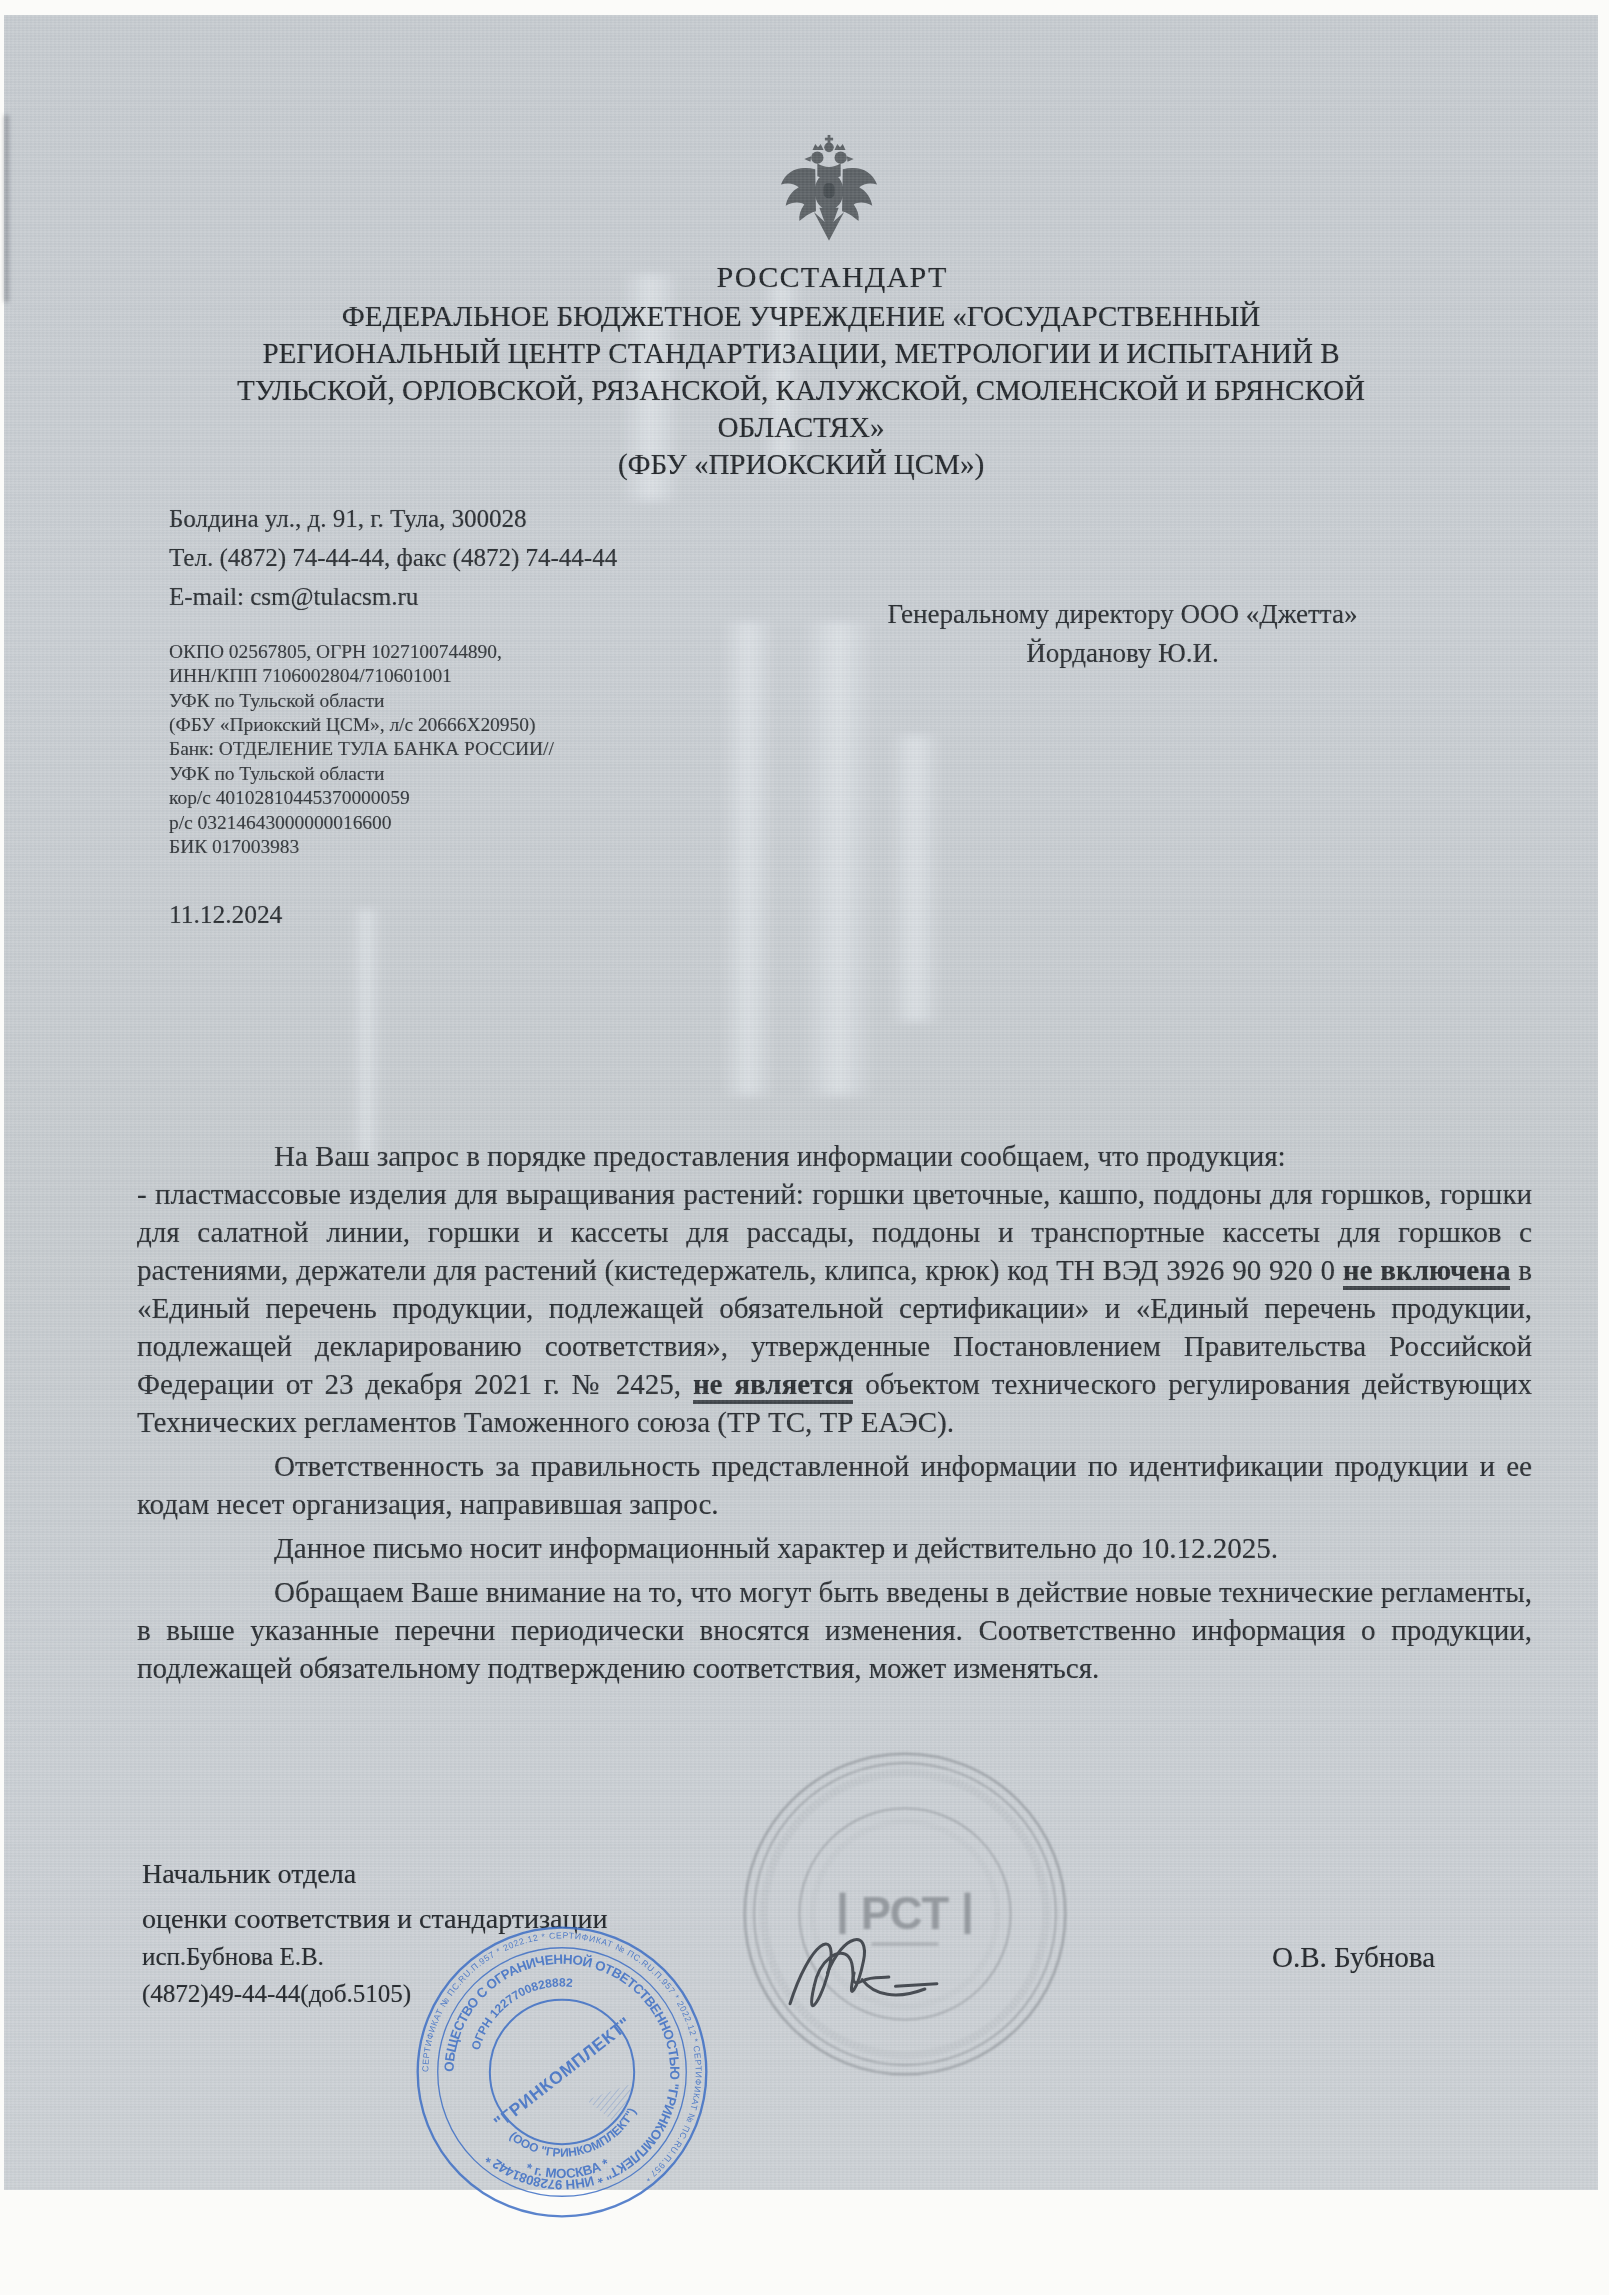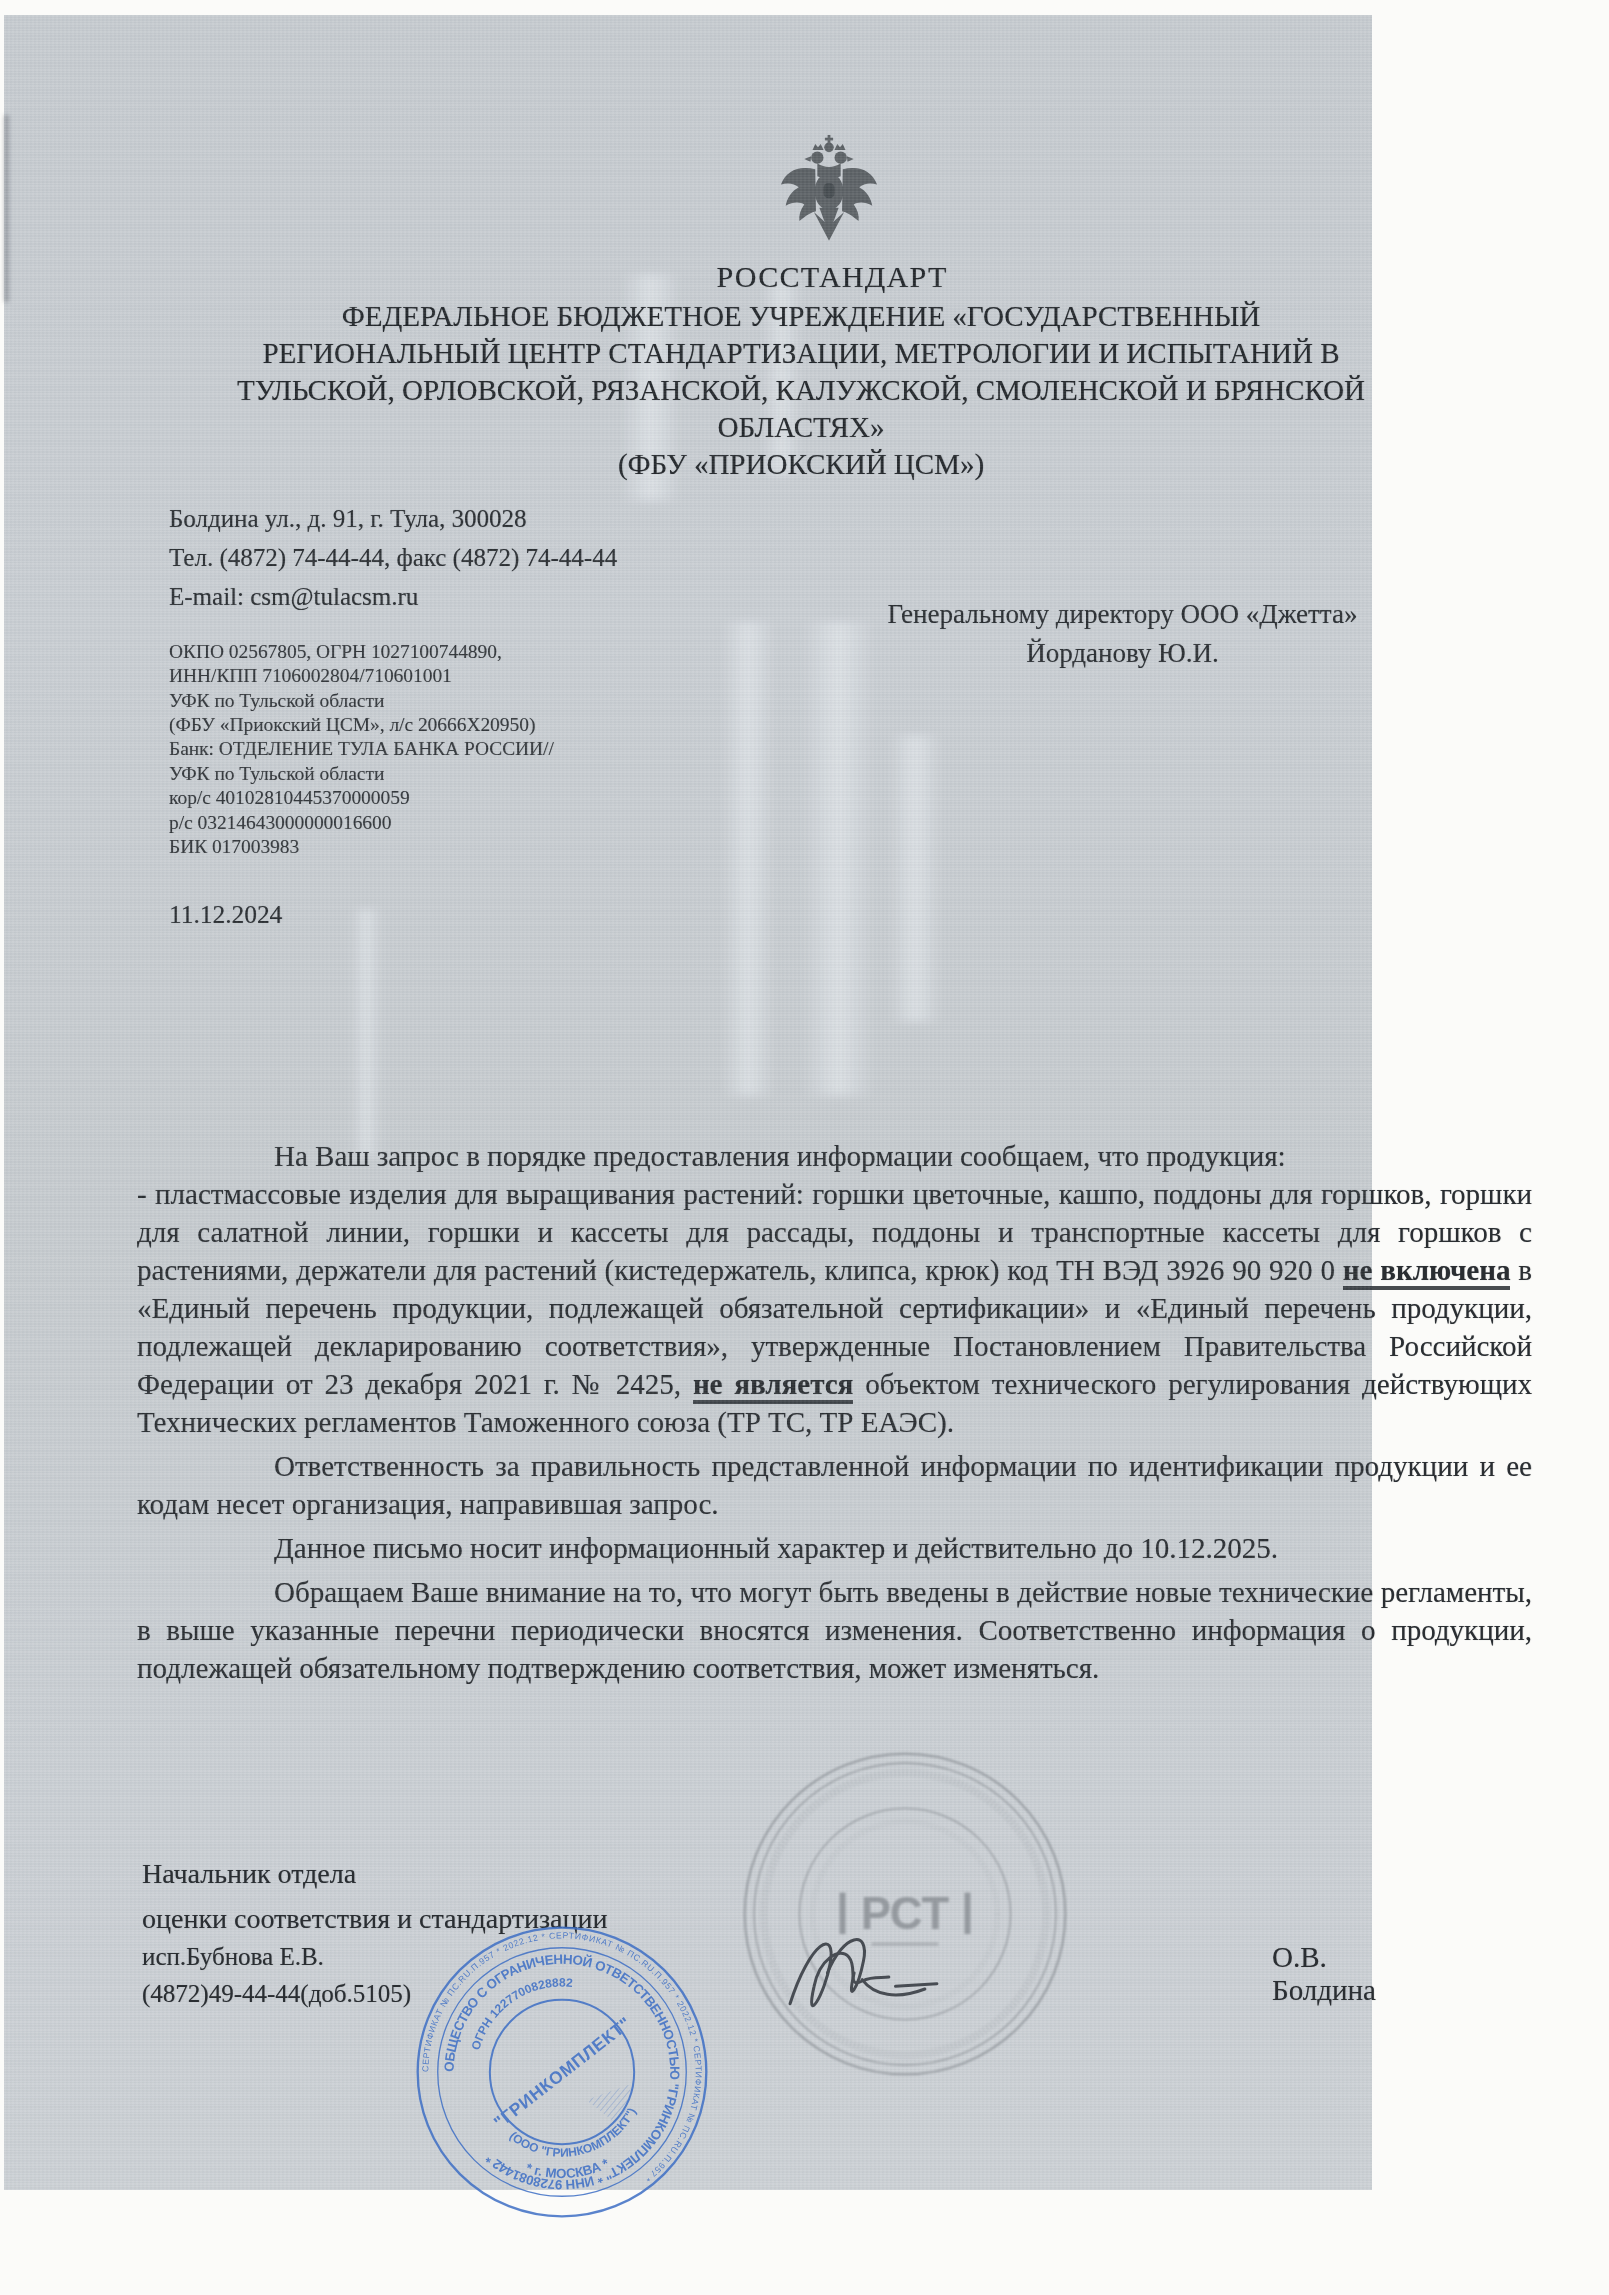--- a/index.html
+++ b/index.html
@@ -2,21 +2,21 @@
 <html style="font-size:10.7px"><head>
 <meta charset="utf-8">
 <style>
   html,body{margin:0;padding:0;}
   body{
     width:1609px;height:2295px;position:relative;overflow:hidden;
     background:#fbfbf9;
     font-family:"Liberation Serif","DejaVu Serif",serif;
   }
   .paper{
-    position:absolute;left:4px;top:14.7px;width:1368px;height:2175px;
+    position:absolute;left:4px;top:14.7px;width:1594px;height:2175px;
     background:linear-gradient(180deg,#c6cbd0 0%,#c9ced3 28%,#c6cbcf 55%,#cacfd4 82%,#ccd1d5 100%);
   }
   .paper::after{
     content:"";position:absolute;inset:0;pointer-events:none;
     background:
       repeating-linear-gradient(0deg,rgba(255,255,255,.05) 0 1.3px,rgba(40,50,60,.02) 1.3px 2.7px),
       repeating-linear-gradient(90deg,rgba(255,255,255,.03) 0 2px,rgba(40,50,60,.015) 2px 4px);
   }
   .streak{position:absolute;opacity:.5;filter:blur(4px);pointer-events:none;
     background:linear-gradient(90deg,rgba(255,255,255,0) 0%,rgba(240,244,247,.95) 50%,rgba(255,255,255,0) 100%);}
@@ -130,21 +130,21 @@
     <p><span>- пластмассовые изделия для выращивания растений: горшки цветочные, кашпо, поддоны для горшков, горшки для салатной линии, горшки и кассеты для рассады, поддоны и транспортные кассеты для горшков с растениями, держатели для растений (кистедержатель, клипса, крюк) код ТН ВЭД 3926 90 920 0 </span><span class="seg-bold-underline">не включена</span><span> в «Единый перечень продукции, подлежащей обязательной сертификации» и «Единый перечень продукции, подлежащей декларированию соответствия», утвержденные Постановлением Правительства Российской Федерации от 23 декабря 2021 г. № 2425, </span><span class="seg-bold-underline">не является</span><span> объектом технического регулирования действующих Технических регламентов Таможенного союза (ТР ТС, ТР ЕАЭС).</span></p>
     <p class="ind sp">Ответственность за правильность представленной информации по идентификации продукции и ее кодам несет организация, направившая запрос.</p>
     <p class="ind sp">Данное письмо носит информационный характер и действительно до 10.12.2025.</p>
     <p class="ind sp">Обращаем Ваше внимание на то, что могут быть введены в действие новые технические регламенты, в выше указанные перечни периодически вносятся изменения. Соответственно информация о продукции, подлежащей обязательному подтверждению соответствия, может изменяться.</p>
   </div>
 
   <div class="sign-block doc-text">
     <div>Начальник отдела</div>
     <div>оценки соответствия и стандартизации</div>
   </div>
-  <div class="sign-name doc-text">О.В. Болдина</div>
+  <div class="sign-name doc-text">О.В. Бубнова</div>
 
   <div class="exec-block doc-text">
     <div>исп.Бубнова Е.В.</div>
     <div>(4872)49-44-44(доб.5105)</div>
   </div>
 
   <svg class="rst-stamp stamp-sans" viewBox="0 0 500 500">
     <g stroke="#6b7076" fill="none">
       <circle cx="250" cy="250" r="240" stroke-width="3"></circle>
       <circle cx="250" cy="250" r="226" stroke-width="2"></circle>

